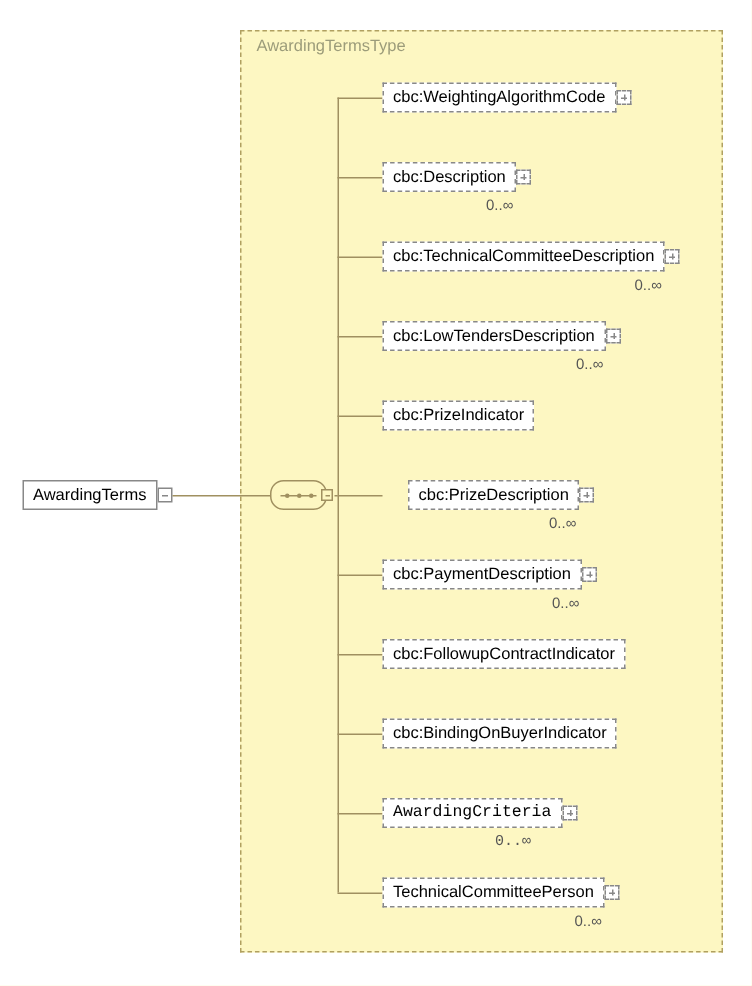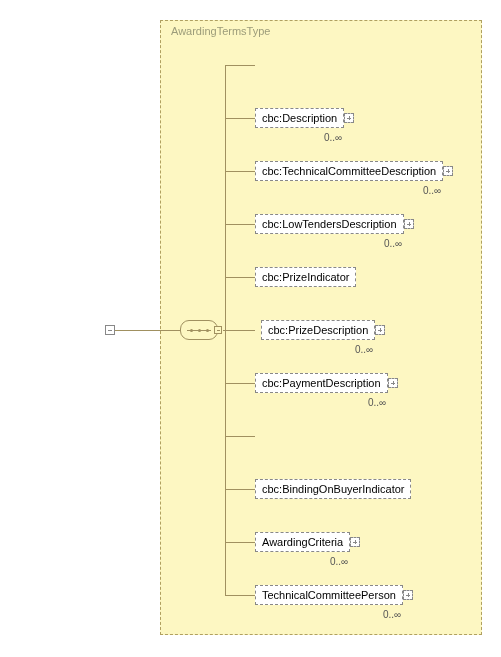--- a/index.html
+++ b/index.html
@@ -152,48 +152,51 @@
     position: absolute;
     font-size: 10px;
     color: #555;
     white-space: nowrap;
   }
 </style>
 </head>
 <body>
 
 <div class="canvas" id="cv">
+    <div class="root-box" style="left: 15px; top: 320px;">AwardingTerms</div>
     <div class="root-conn" style="left: 105px; top: 325px;"></div>
     <div class="wire" style="left: 115px; top: 330px; height: 1px; width: 45px;"></div>
     <div class="type-group" style="left: 160px; top: 20px; width: 322px; height: 615px;">
       <div class="type-title">AwardingTermsType</div>
     </div>
     <div class="wire" style="left: 160px; top: 330px; height: 1px; width: 20px;"></div>
     <div class="seq-box" style="left: 180px; top: 320px;">
       <div class="hline"></div>
       <div class="dot d1"></div>
       <div class="dot d2"></div>
       <div class="dot d3"></div>
       <div class="notch"></div>
     </div>
     <div class="wire" style="left: 223px; top: 330px; height: 1px; width: 2px;"></div>
     <div class="wire" style="left: 225px; top: 65px; width: 1px; height: 530px;"></div>
     <div class="wire" style="left: 225px; top: 65px; height: 1px; width: 30px;"></div>
+    <div class="elem-wrap" style="left: 255px; top: 55px;"><div class="elem-box optional">cbc:WeightingAlgorithmCode<div class="expand"></div></div></div>
     <div class="wire" style="left: 225px; top: 118px; height: 1px; width: 30px;"></div>
     <div class="elem-wrap" style="left: 255px; top: 108px;"><div class="elem-box optional repeat">cbc:Description<div class="expand"></div></div><div class="card" style="left: 69px; top: 24px;">0..∞</div></div>
     <div class="wire" style="left: 225px; top: 171px; height: 1px; width: 30px;"></div>
     <div class="elem-wrap" style="left: 255px; top: 161px;"><div class="elem-box optional repeat">cbc:TechnicalCommitteeDescription<div class="expand"></div></div><div class="card" style="left: 168px; top: 24px;">0..∞</div></div>
     <div class="wire" style="left: 225px; top: 224px; height: 1px; width: 30px;"></div>
     <div class="elem-wrap" style="left: 255px; top: 214px;"><div class="elem-box optional repeat">cbc:LowTendersDescription<div class="expand"></div></div><div class="card" style="left: 129px; top: 24px;">0..∞</div></div>
     <div class="wire" style="left: 225px; top: 277px; height: 1px; width: 30px;"></div>
     <div class="elem-wrap" style="left: 255px; top: 267px; text-align: right;"><div class="elem-box optional">cbc:PrizeIndicator</div></div>
     <div class="wire" style="left: 225px; top: 330px; height: 1px; width: 30px;"></div>
-    <div class="elem-wrap" style="left: 261px; top: 320px;"><div class="elem-box optional repeat">cbc:PrizeDescription<div class="expand"></div></div><div class="card" style="left: 94px; top: 24px;">0..∞</div></div>
+    <div class="elem-wrap" style="left: 272px; top: 320px;"><div class="elem-box optional repeat">cbc:PrizeDescription<div class="expand"></div></div><div class="card" style="left: 94px; top: 24px;">0..∞</div></div>
     <div class="wire" style="left: 225px; top: 383px; height: 1px; width: 30px;"></div>
     <div class="elem-wrap" style="left: 255px; top: 373px; text-align: center;"><div class="elem-box optional repeat">cbc:PaymentDescription<div class="expand"></div></div><div class="card" style="left: 113px; top: 24px;">0..∞</div></div>
     <div class="wire" style="left: 225px; top: 436px; height: 1px; width: 30px;"></div>
+    <div class="elem-wrap" style="left: 255px; top: 426px;"><div class="elem-box optional">cbc:FollowupContractIndicator</div></div>
     <div class="wire" style="left: 225px; top: 489px; height: 1px; width: 30px;"></div>
     <div class="elem-wrap" style="left: 255px; top: 479px;"><div class="elem-box optional">cbc:BindingOnBuyerIndicator</div></div>
     <div class="wire" style="left: 225px; top: 542px; height: 1px; width: 30px;"></div>
-    <div class="elem-wrap" style="left: 255px; top: 532px;"><div class="elem-box optional repeat">AwardingCriteria<div class="expand"></div></div><div class="card" style="left: 75px; top: 24px;">0..∞</div></div>
+    <div class="elem-wrap" style="left: 255px; top: 532px; font-family: Liberation Mono, monospace;"><div class="elem-box optional repeat">AwardingCriteria<div class="expand"></div></div><div class="card" style="left: 75px; top: 24px;">0..∞</div></div>
     <div class="wire" style="left: 225px; top: 595px; height: 1px; width: 30px;"></div>
     <div class="elem-wrap" style="left: 255px; top: 585px; text-align: center;"><div class="elem-box optional repeat">TechnicalCommitteePerson<div class="expand"></div></div><div class="card" style="left: 128px; top: 24px;">0..∞</div></div>
   </div>
 
 </body></html>

